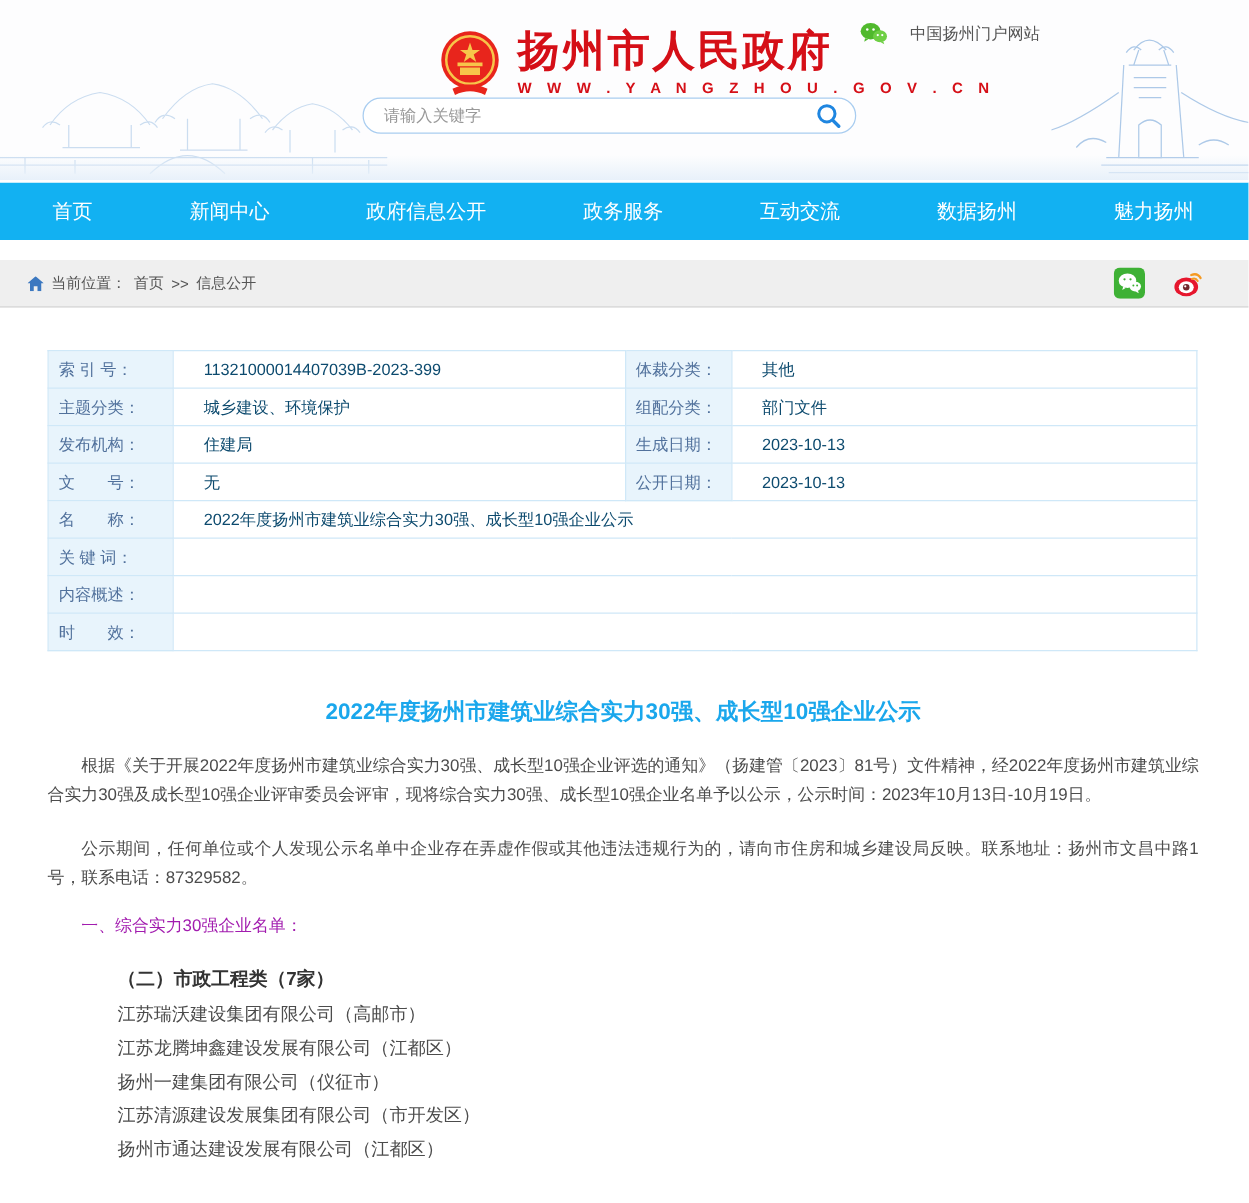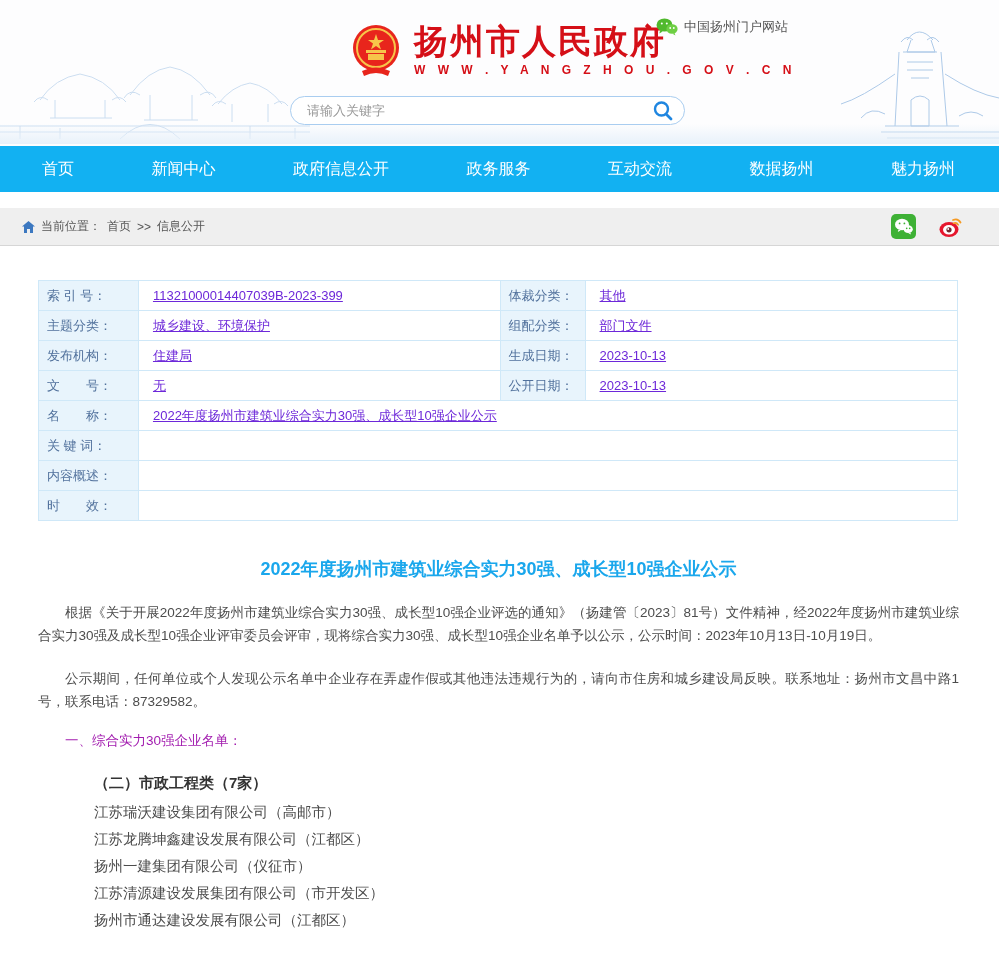--- a/index.html
+++ b/index.html
@@ -10,23 +10,23 @@
   .header { position:relative; height:146px; background:#fdfdfe; overflow:hidden; }
   .deco { position:absolute; pointer-events:none; opacity:.85; }
   .deco-left { left:0; top:40px; }
   .deco-right { right:0; top:18px; }
   .deco-band { position:absolute; left:0; right:0; top:124px; height:20px;
                background:linear-gradient(#ffffff00,#e8f1fa); }
   .logo-row { position:absolute; left:348px; top:22px; display:flex; align-items:flex-start; }
   .emblem { width:56px; height:56px; margin-right:10px; }
   .site-name { color:#d50f17; font-size:34px; font-weight:bold; letter-spacing:2px; line-height:38px; }
   .site-url { color:#d50f17; font-size:12px; font-weight:bold; letter-spacing:4.5px; margin-top:3px; }
-  .portal-link { position:absolute; left:656px; top:18px; display:flex; align-items:center; gap:6px;
+  .portal-link { position:absolute; left:688px; top:18px; display:flex; align-items:center; gap:18px;
                  font-size:13px; color:#555; cursor:pointer; }
-  .search-wrap { position:absolute; left:290px; top:96px; width:395px; height:29px;
+  .search-wrap { position:absolute; left:290px; top:78px; width:395px; height:29px;
                  border:1px solid #a9cdf0; border-radius:15px; background:#fff;
                  display:flex; align-items:center; padding:0 10px 0 16px; }
   .search-input { flex:1; border:none; outline:none; font-size:13px; color:#444; background:transparent; }
   .search-input::placeholder { color:#999; }
   .search-btn { width:22px; height:22px; cursor:pointer; display:flex; align-items:center; justify-content:center; }
 
   
   .nav { height:46px; background:#12b1f2; display:flex; align-items:center;
          justify-content:space-between; padding:0 44px 0 42px; }
   .nav-item { color:#fff; font-size:16px; cursor:pointer; white-space:nowrap; }
@@ -36,21 +36,21 @@
                display:flex; align-items:center; padding:0 36px 0 22px; }
   .crumb-left { display:flex; align-items:center; gap:6px; font-size:12px; color:#555; }
   .crumb-left a { color:#555; text-decoration:none; cursor:pointer; }
   .crumb-icons { margin-left:auto; display:flex; align-items:center; gap:22px; }
   .share-icon { width:25px; height:25px; cursor:pointer; }
 
   
   .meta-table { margin:34px 0 0 38px; border-collapse:collapse; width:920px; }
   .meta-table td { border:1px solid #cfe8f8; height:30px; font-size:13px; padding:0 8px; }
   .meta-table td.lbl { background:#e8f4fc; color:#51719c; text-align:left; white-space:pre; }
-  .meta-table td.val { color:#6d28d9; padding-left:14px;text-decoration:underline; }
+  .meta-table td.val { color:#0c4a6e; padding-left:24px; }
   .w-l1 { width:100px; } .w-v1 { width:362px; } .w-l2 { width:85px; } .w-v2 { width:373px; }
 
   
   .article { padding:0 40px 0 38px; }
   .article-title { margin-top:36px; text-align:center; color:#1aa7ec; font-size:18px; font-weight:bold; }
   .para { margin-top:20px; font-size:13.5px; color:#4c4c4c; line-height:23px; text-indent:2em; text-align:justify; }
   .section-line { margin-top:16px; font-size:13.5px; color:#a21caf; line-height:23px; text-indent:2em; }
   .category-heading { margin:22px 0 0 56px; font-size:15px; font-weight:bold; color:#333; }
   .company-list { list-style:none; margin:4px 0 0 56px; }
   .company-list li { margin-top:12px; font-size:14.5px; color:#4c4c4c; line-height:15px; }

